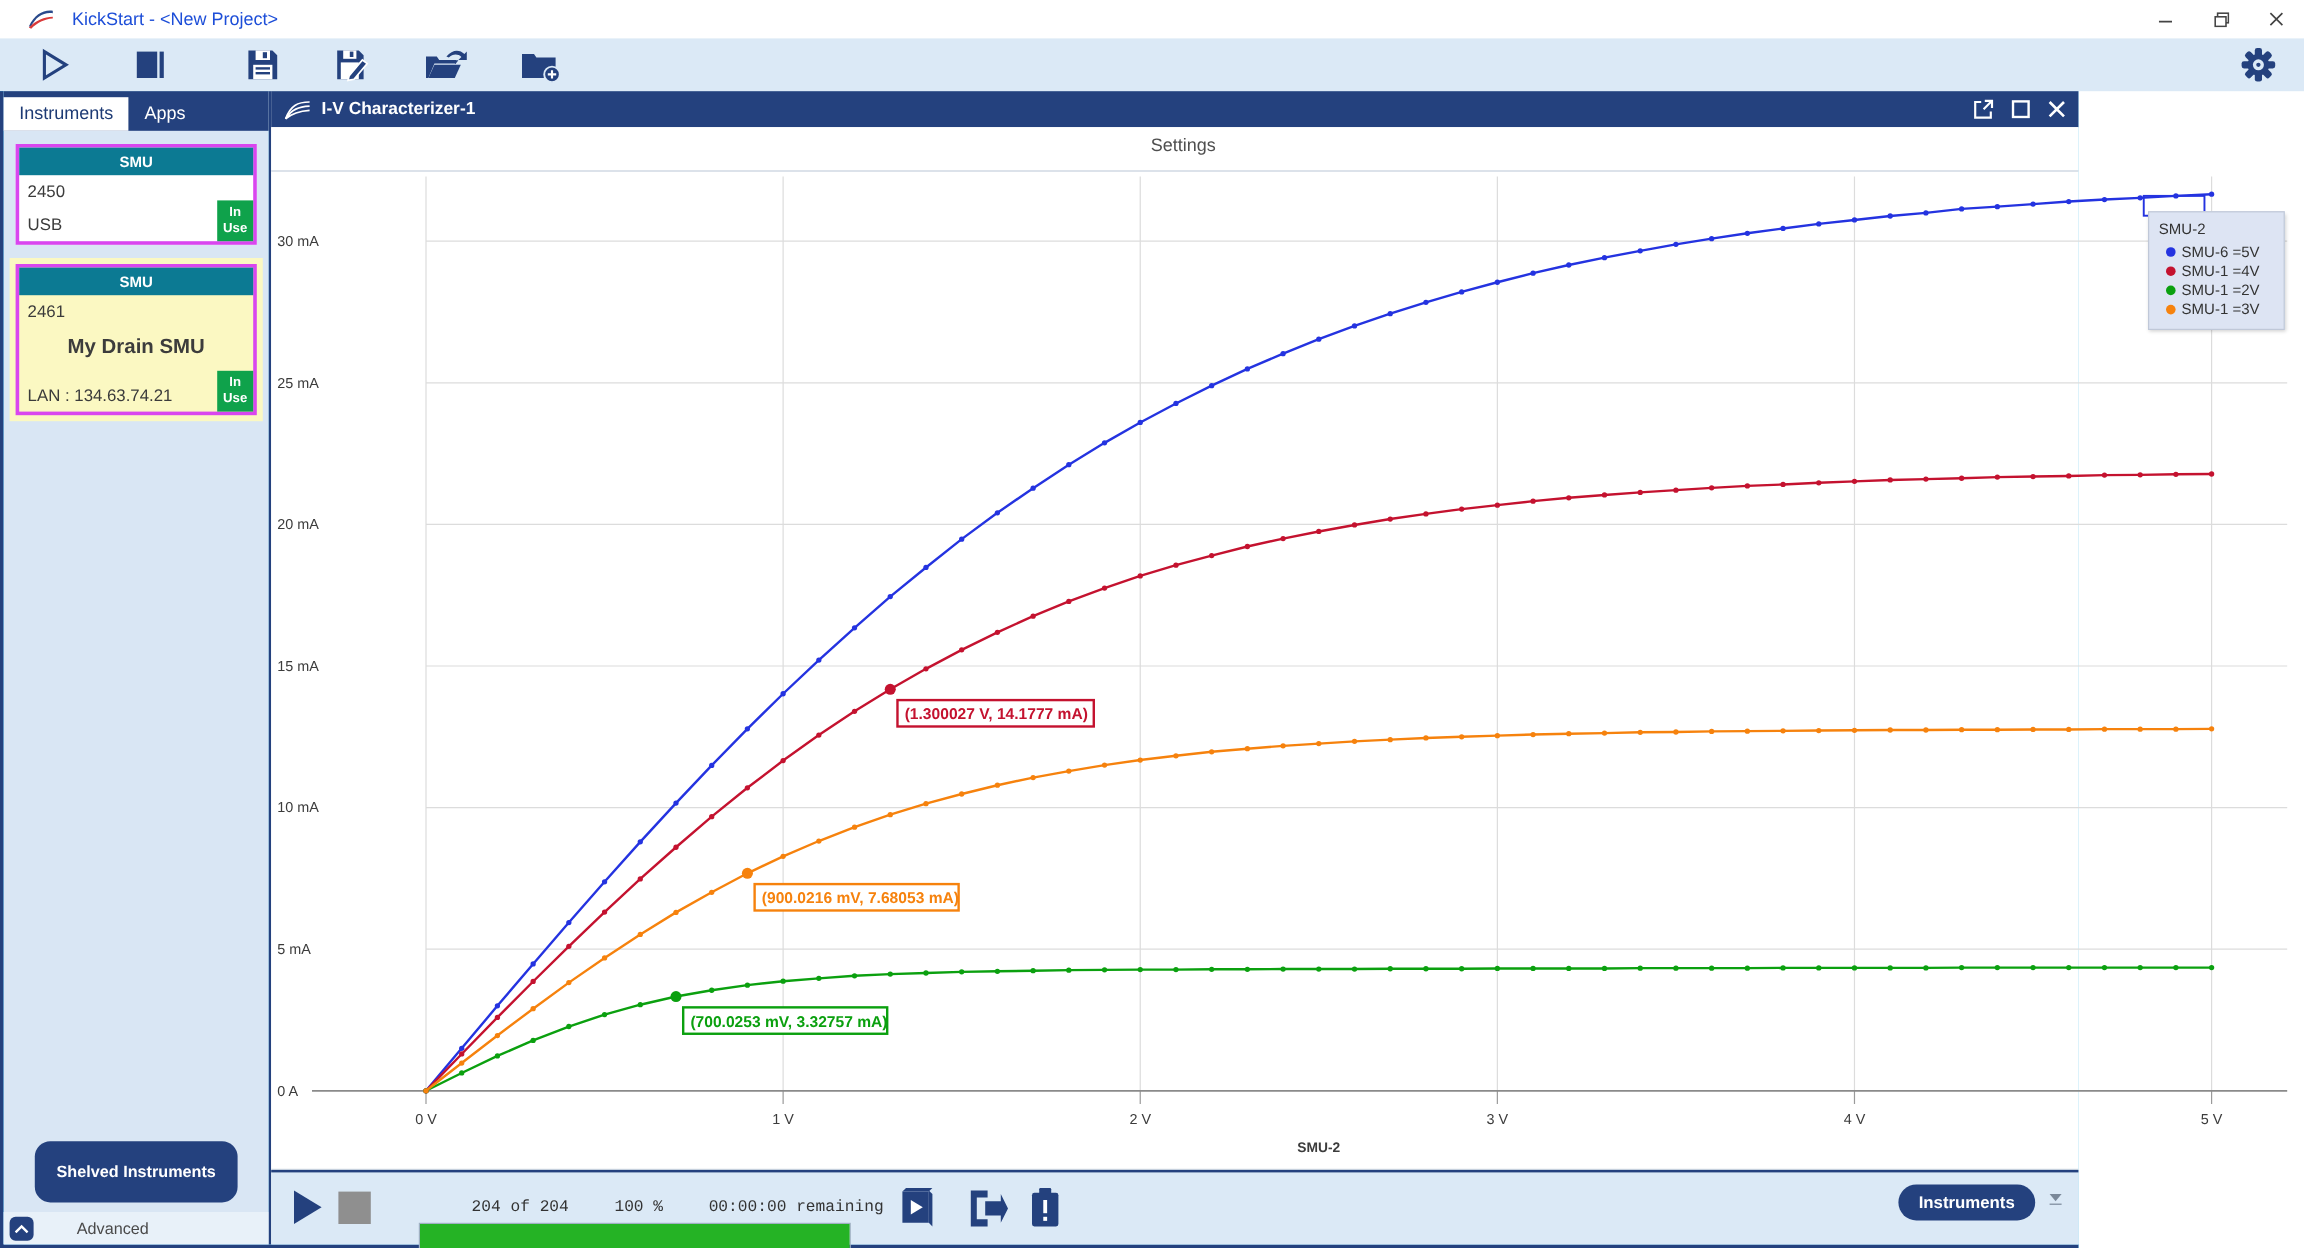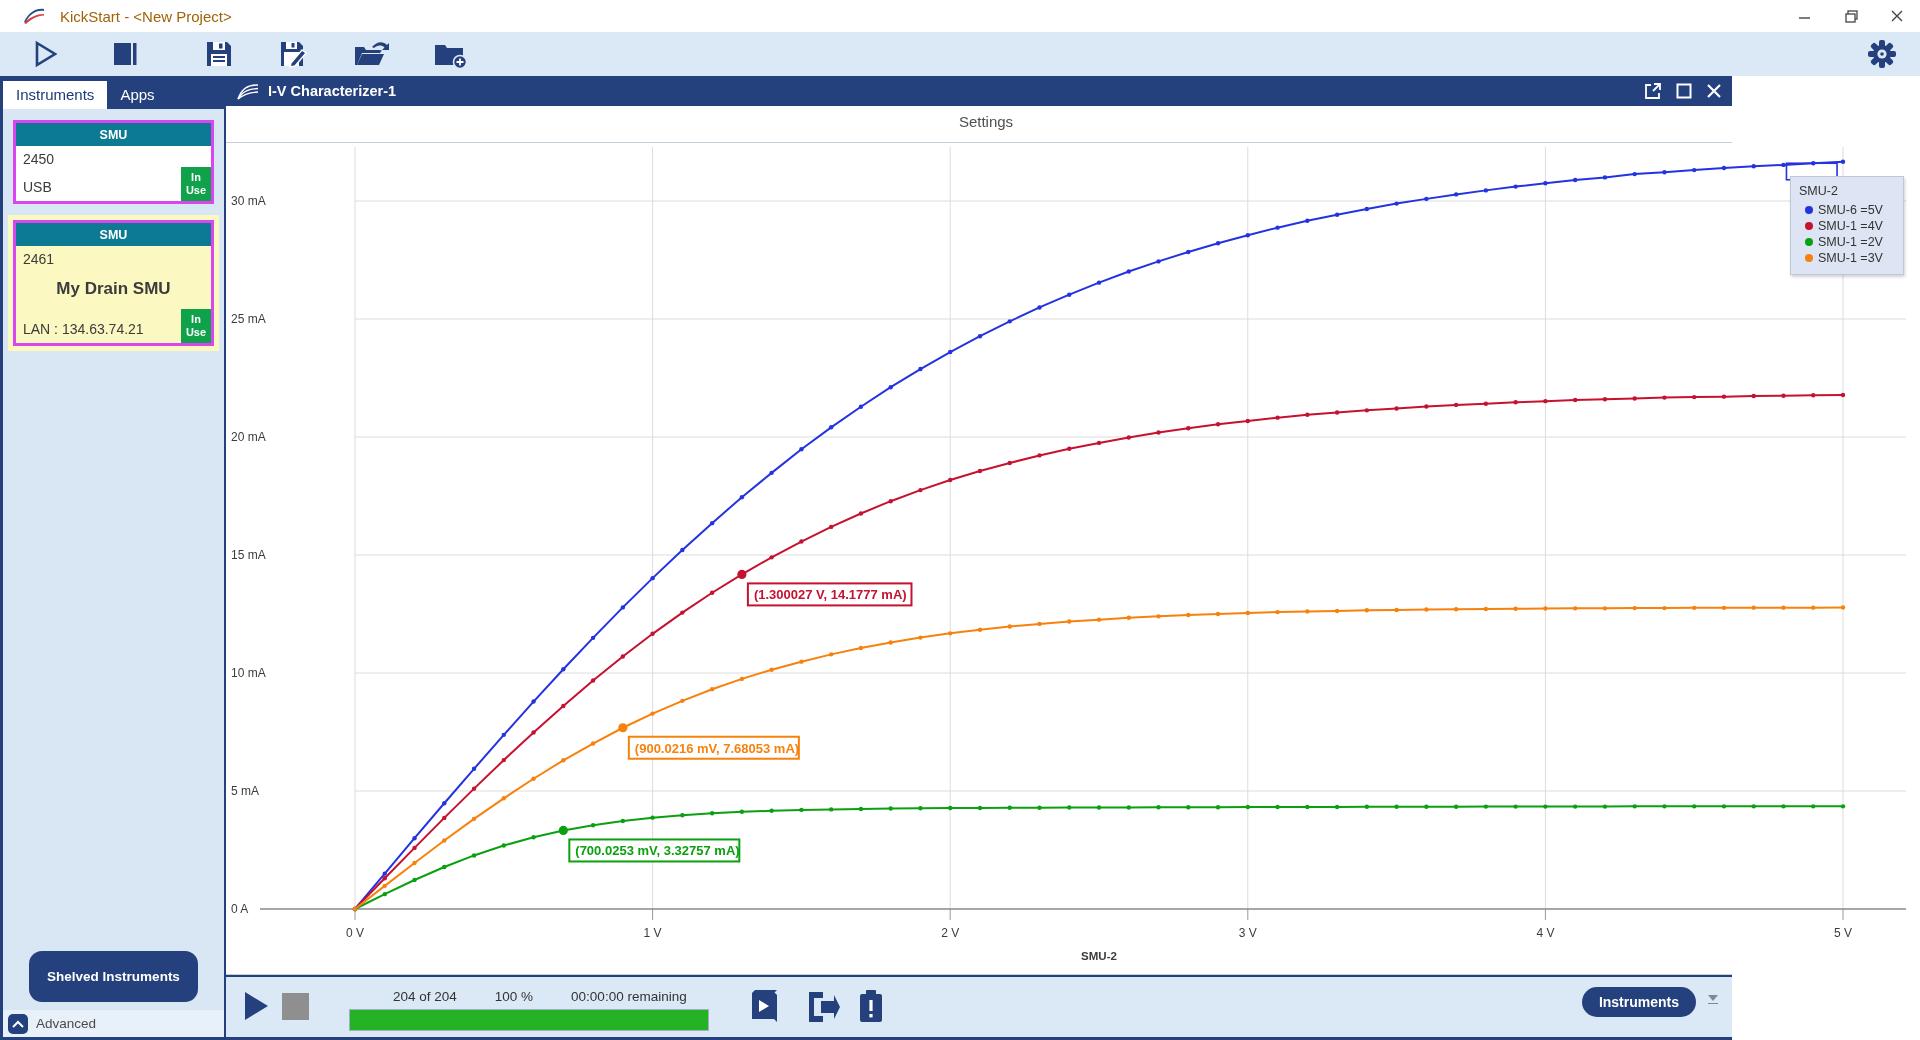--- a/index.html
+++ b/index.html
@@ -3,21 +3,21 @@
 <meta charset="utf-8">
 <style>
   * { margin:0; padding:0; box-sizing:border-box; }
   html,body { width:1920px; height:1040px; overflow:hidden; background:#fff;
     font-family:"Liberation Sans", sans-serif; color:#3b3b3b; }
   .abs { position:absolute; }
   #stage { position:relative; width:1920px; height:1040px; }
 
   
   #titlebar { left:0; top:0; width:1920px; height:32px; background:#fff; display:flex; align-items:center; }
-  #titlebar .title { margin-left:14px; font-size:15px; color:#a16207; }
+  #titlebar .title { margin-left:14px; font-size:15px; color:#1d4ed8; }
   .winbtns { margin-left:auto; display:flex; height:32px; }
   .winbtn { width:46px; height:32px; display:flex; align-items:center; justify-content:center; color:#444; font-size:15px; cursor:default; }
 
   
   #toolbar { left:0; top:32px; width:1920px; height:44px; background:#dbe9f6; display:flex; align-items:center; }
   .tbtn { height:40px; display:flex; align-items:center; justify-content:center; padding:0 8px; }
   #gearbtn { margin-left:auto; margin-right:14px; }
 
   
   #main { left:0; top:76px; width:1732px; height:964px; display:flex;
@@ -33,42 +33,42 @@
   .card-head { height:23px; background:#0c7a93; color:#fff; font-size:12.5px; font-weight:bold; display:flex; align-items:center; justify-content:center; }
   .card-model { font-size:14px; padding:5px 7px 0; }
   .card-name { font-size:17px; font-weight:bold; text-align:center; padding:12px 0 10px; color:#3c3c3c; }
   .card-foot { display:flex; align-items:flex-end; justify-content:space-between; padding:0 0 0 7px; }
   .card-conn { font-size:14px; padding-bottom:6px; }
   .inuse { width:30px; background:#0fa24b; color:#fff; font-size:11px; font-weight:bold; text-align:center; line-height:13px; padding:4px 1px; }
   #side-spacer { flex:1; }
   #shelved { margin:0 auto 8px; background:#24417e; color:#fff; font-size:13.5px; font-weight:bold; border:none; border-radius:13px; padding:18px 18px; }
   #advanced { height:27px; background:#e8f1f9; display:flex; align-items:center; padding-left:5px; }
   #advanced .chev { width:20px; height:20px; background:#24417e; border-radius:5px; display:flex; align-items:center; justify-content:center; margin-right:8px; }
-  #advanced .lbl { font-size:13.5px; color:#4a4a4a; }
+  #advanced .lbl { font-size:13.5px; color:#4a4a4a;margin-left:28px; }
 
   
   #apppane { flex:1; height:100%; display:flex; flex-direction:column; border-left:2px solid #24417e; background:#fff; }
   #app-titlebar { height:30px; background:#24417e; color:#fff; display:flex; align-items:center; padding:0 10px; }
   #app-titlebar .t { font-size:14.5px; font-weight:bold; margin-left:8px; }
   #app-titlebar .right { margin-left:auto; display:flex; gap:14px; align-items:center; }
   #app-tabs { height:36px; background:#fff; display:flex; align-items:center; padding-left:14px; gap:4px;flex-direction:column; }
   .app-tab { font-size:15px; color:#4f4f4f; padding:7px 10px; }
   .app-tab.active { background:#24417e; color:#fff; }
   #graph-area { flex:1; position:relative; background:#fff; border:1px solid #c5d0dd; border-left:none; border-right:none; }
   #chart { position:absolute; left:0; top:0; font-family:"Liberation Sans", sans-serif; }
 
   .legend { position:absolute; left:1564px; top:33px; width:114px; background:#dde4f3; border:1px solid #c0c8d8; box-shadow:1px 2px 3px rgba(0,0,0,.18); padding:7px 8px 8px; }
   .legend-title { font-size:12.5px; color:#333; margin-bottom:4px; }
   .legend-row { display:flex; align-items:center; gap:5px; font-size:12.5px; color:#333; line-height:16px; padding-left:6px; }
   .legend-dot { width:8px; height:8px; border-radius:50%; flex:none; }
 
   
   #bottombar { height:62px; background:#dbe9f6; border-top:2px solid #24417e; position:relative; }
   .bb { position:absolute; }
-  #prog-wrap { left:123px; top:12px; width:360px; }
+  #prog-wrap { left:123px; top:22px; width:360px;font-family:Liberation Mono, monospace; }
   #prog-texts { display:flex; gap:38px; font-size:13.5px; color:#333; padding-left:44px; white-space:nowrap; }
   #prog-bar { margin-top:5px; height:22px; border:1px solid #9fb0c2; background:#fff; }
   #prog-fill { height:100%; background:#25b325; }
   #instr-btn { right:36px; top:10px; background:#24417e; color:#fff; font-size:14px; font-weight:bold; border:none; border-radius:15px; padding:7px 17px; }
   #instr-caret { right:12px; top:18px; width:12px; }
   .caret { width:0; height:0; border-left:5px solid transparent; border-right:5px solid transparent; border-top:6px solid #7a8899; }
   .caret-line { margin-top:2px; border-top:1.5px solid #7a8899; width:10px; }
 </style>
 </head>
 <body>

